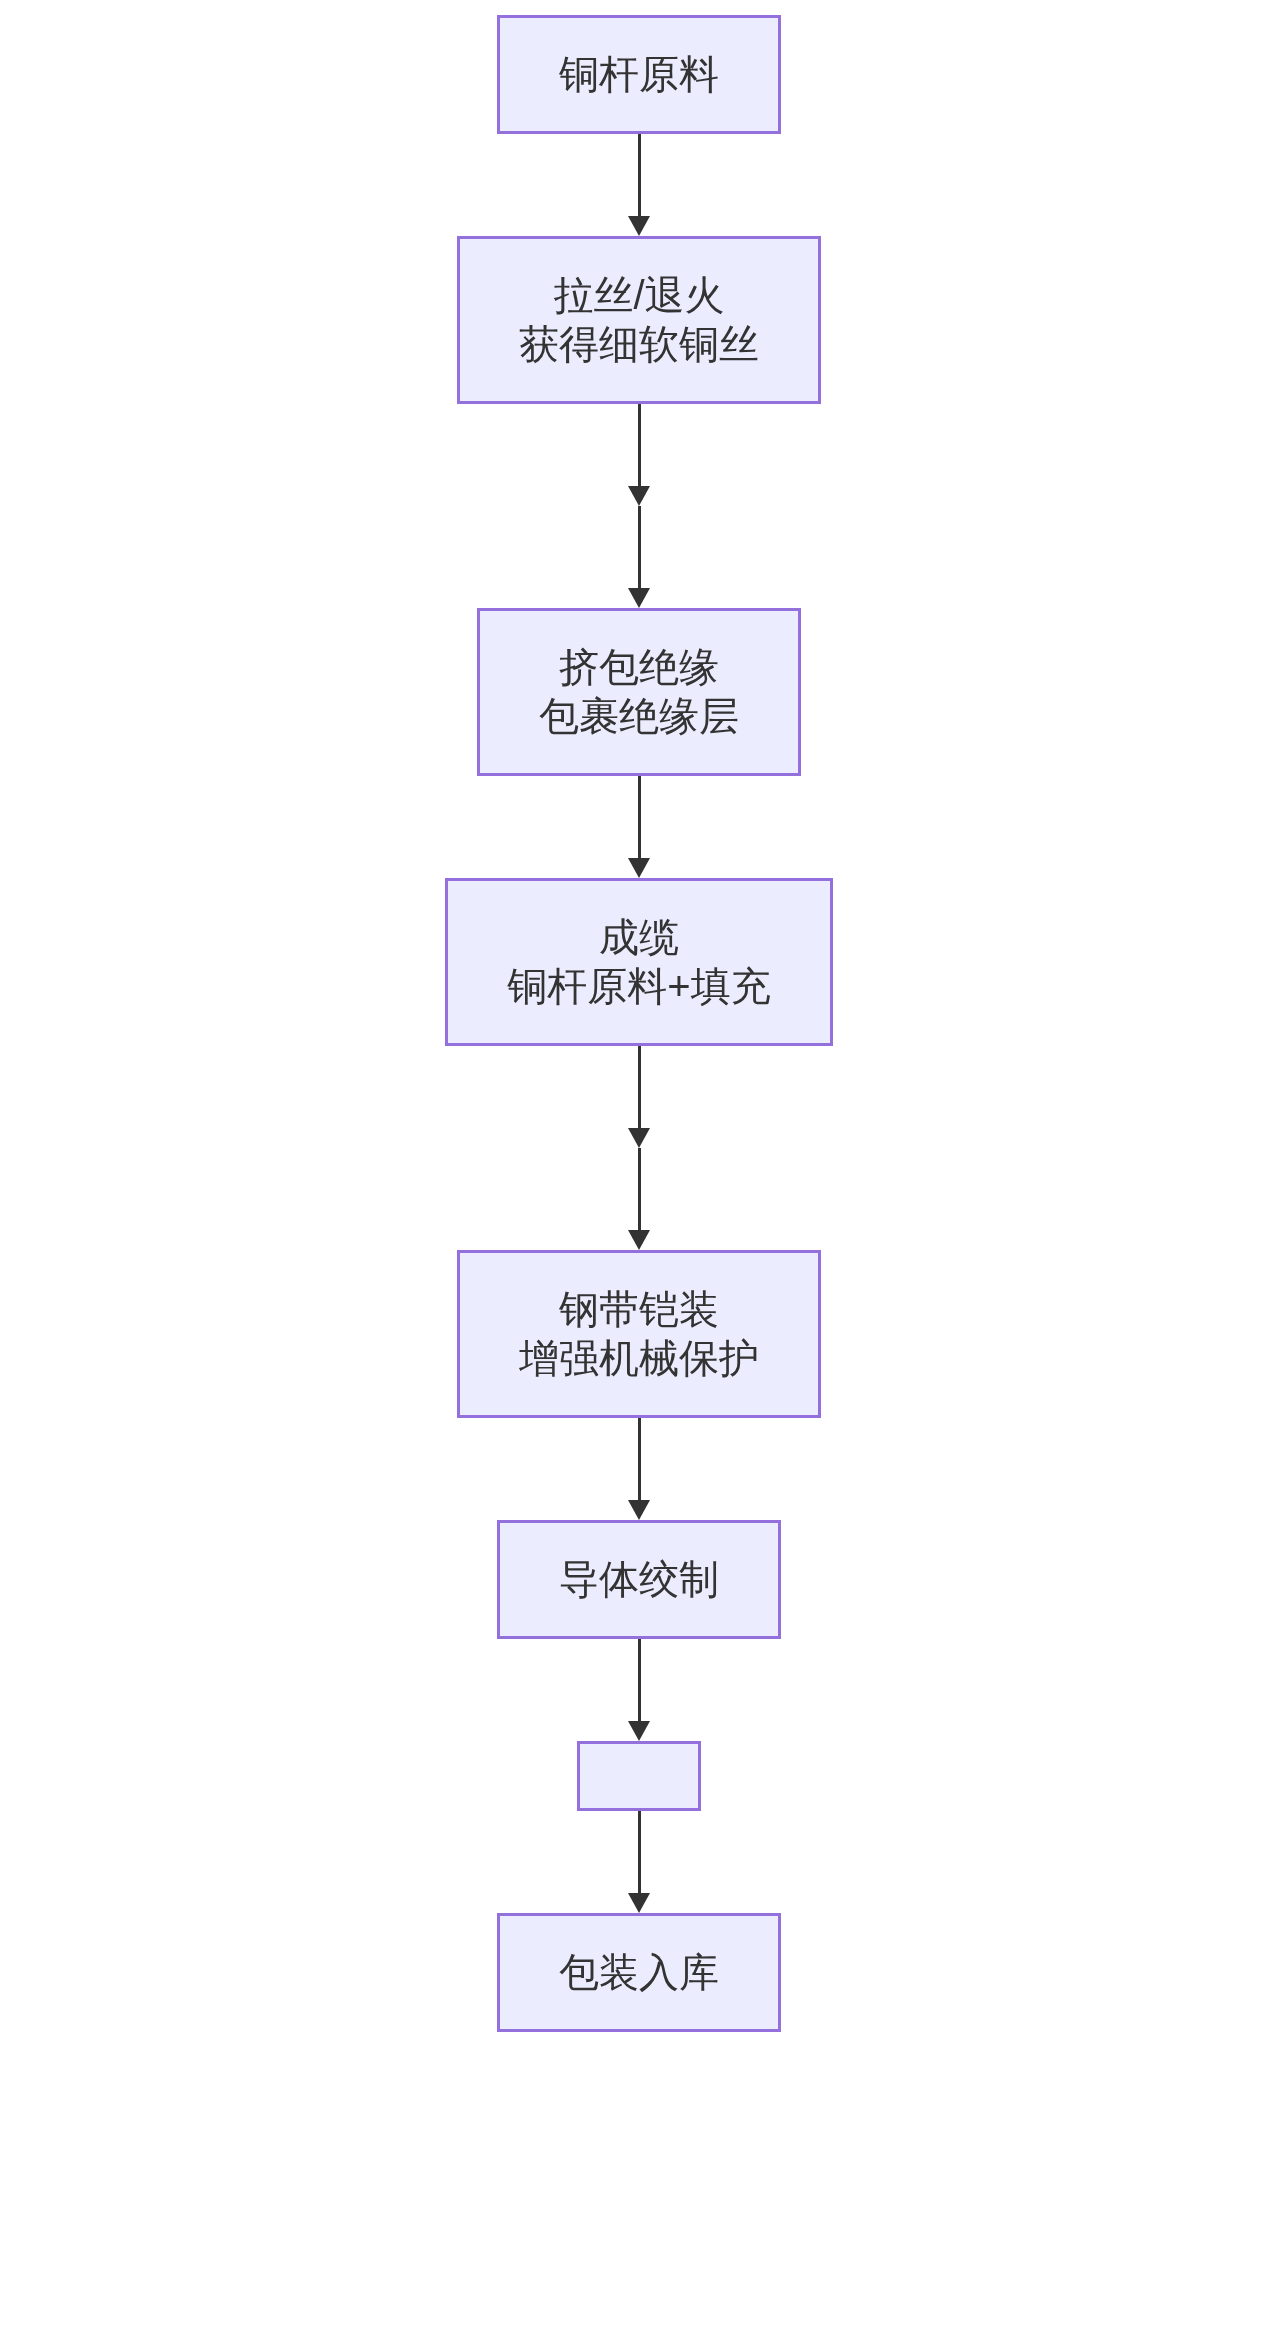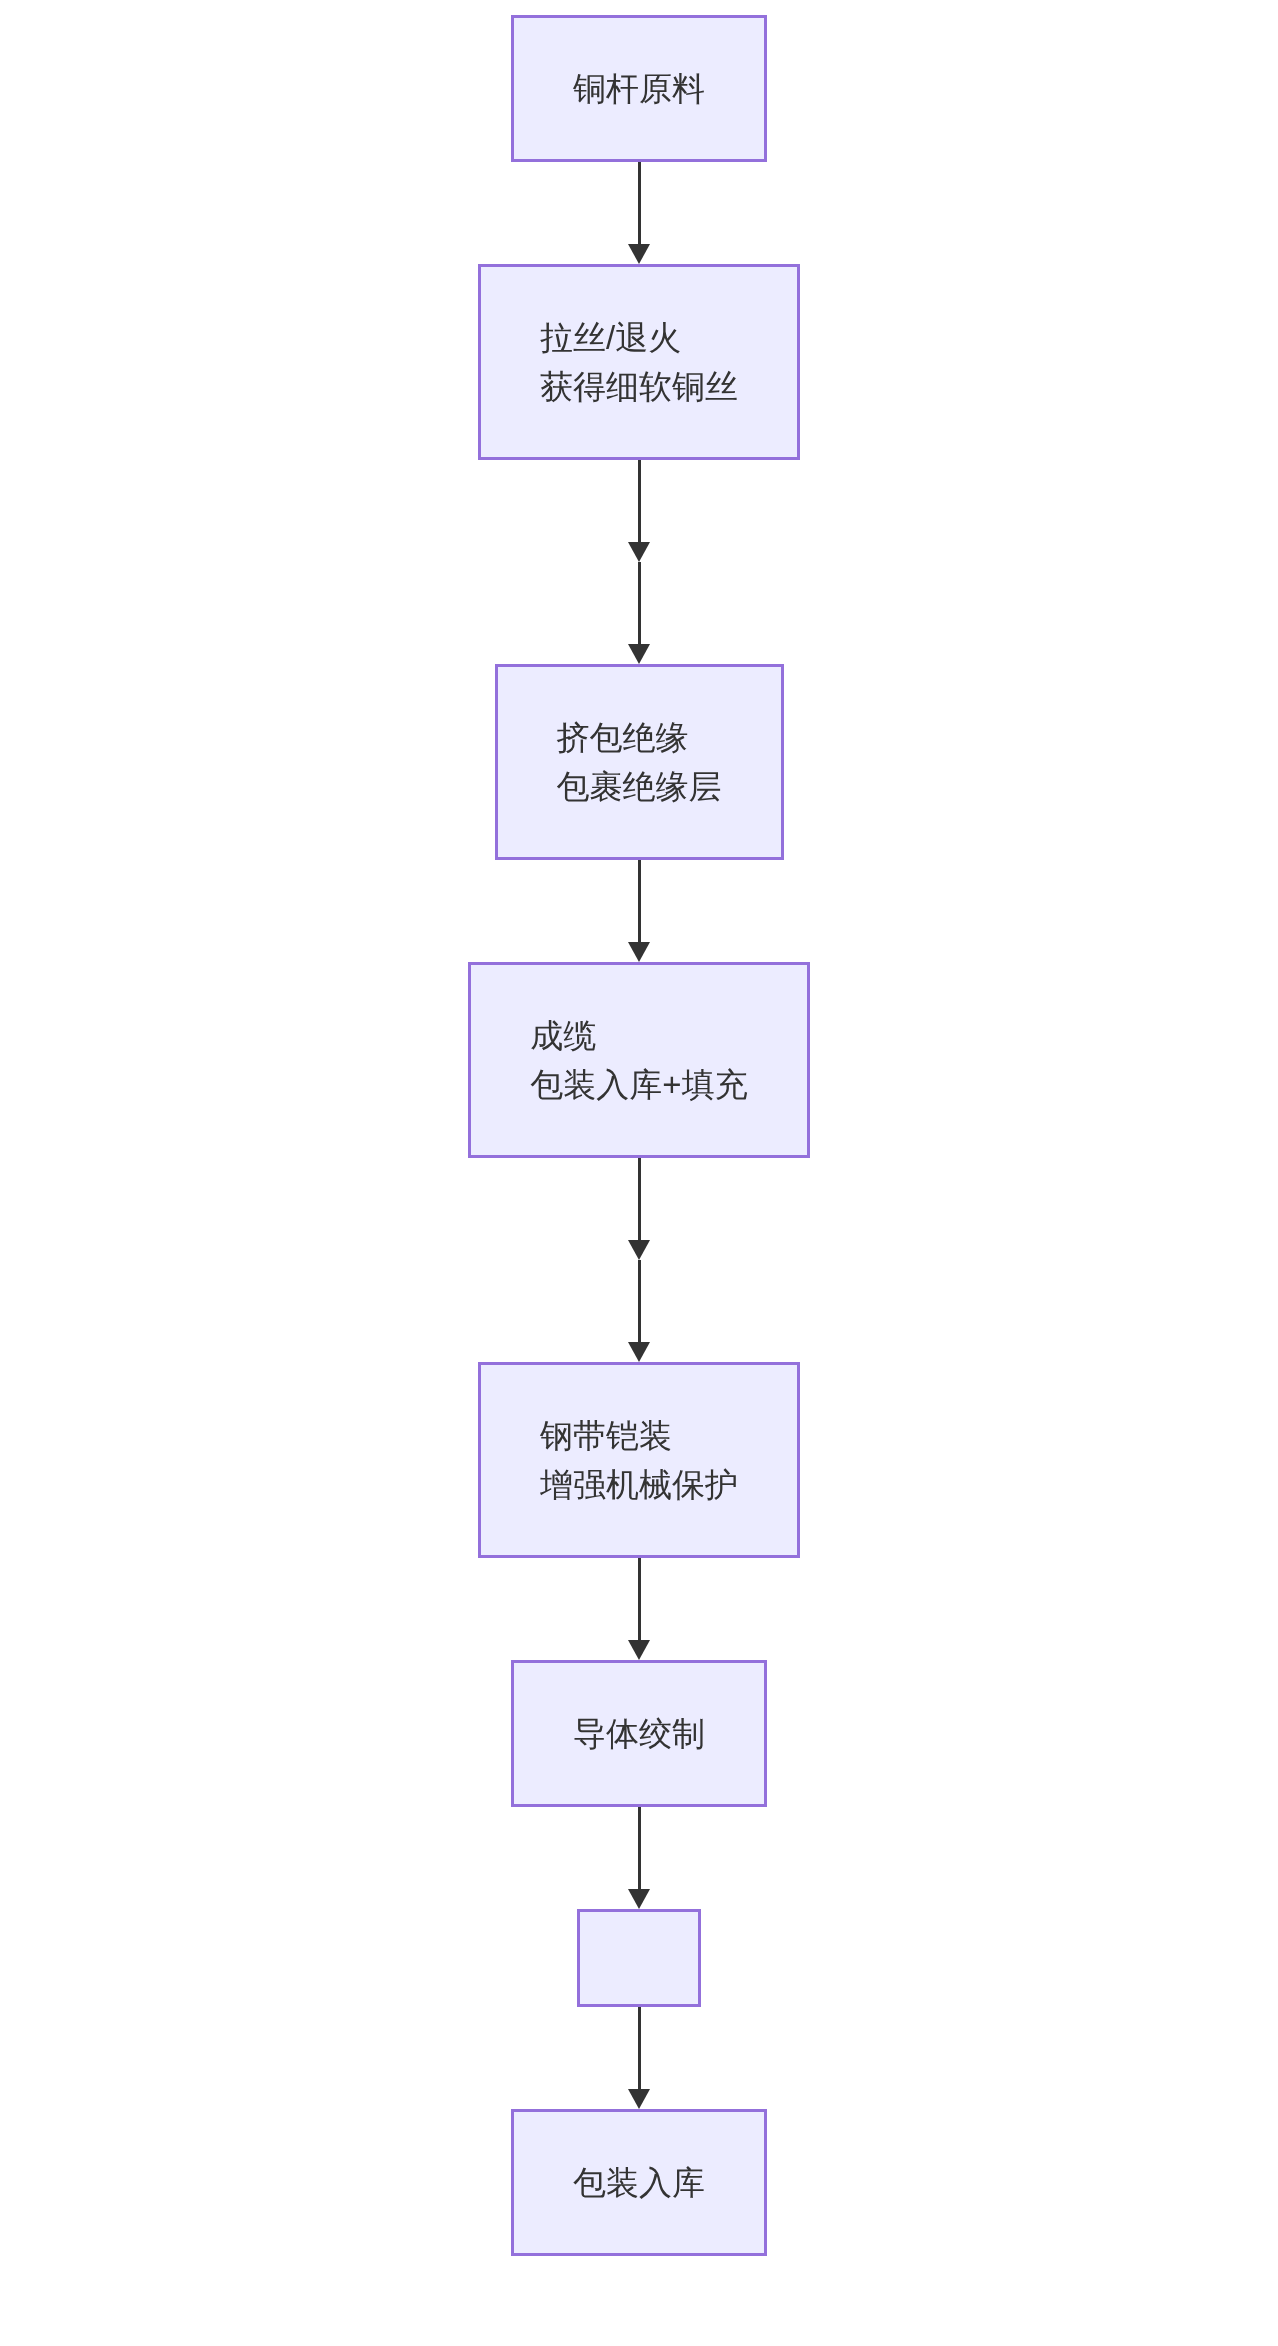--- a/index.html
+++ b/index.html
@@ -20,24 +20,24 @@
     padding-top: 15px;
     box-sizing: border-box;
     display: flex;
     flex-direction: column;
     align-items: center;
   }
   .node {
     background: #ECECFF;
     border: 3px solid #9370DB;
     color: #333333;
-    font-size: 33px;
+    font-size: 40px;
     line-height: 49px;
-    padding: 46px 59px;
-    text-align: left;
+    padding: 32px 59px;
+    text-align: center;
     box-sizing: content-box;
     flex: 0 0 auto;
   }
   .node-line {
     white-space: nowrap;
   }
   .connector {
     height: 102px;
     display: flex;
     flex-direction: column;
@@ -93,21 +93,21 @@
         <div class="node-line">包裹绝缘层</div>
       </div>
 
   <div class="connector">
     <div class="arrow-line"></div>
     <div class="arrow-head"></div>
   </div>
 
   <div class="node">
         <div class="node-line">成缆</div>
-        <div class="node-line">包装入库+填充</div>
+        <div class="node-line">铜杆原料+填充</div>
       </div>
 
   <div class="connector">
     <div class="arrow-line"></div>
     <div class="arrow-head"></div>
   </div>
 
 
   <div class="connector">
     <div class="arrow-line"></div>

